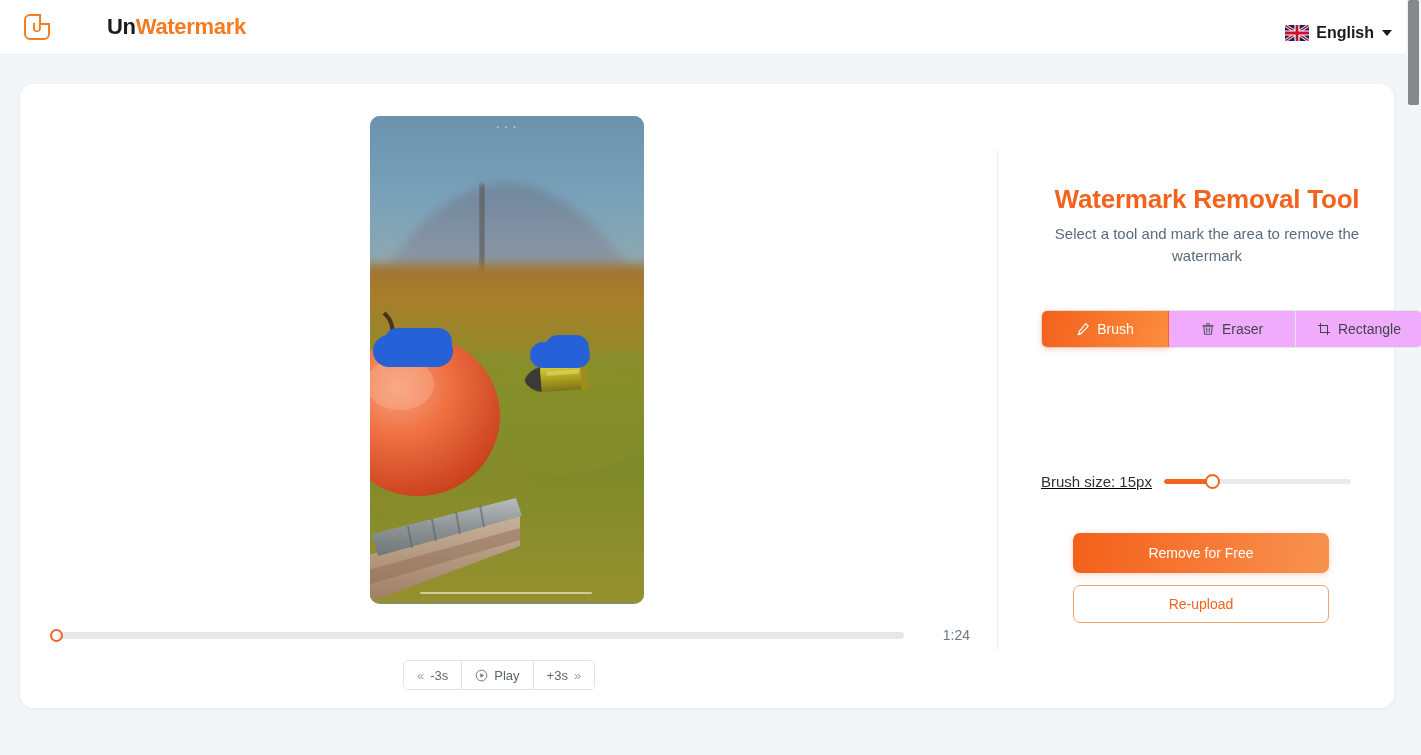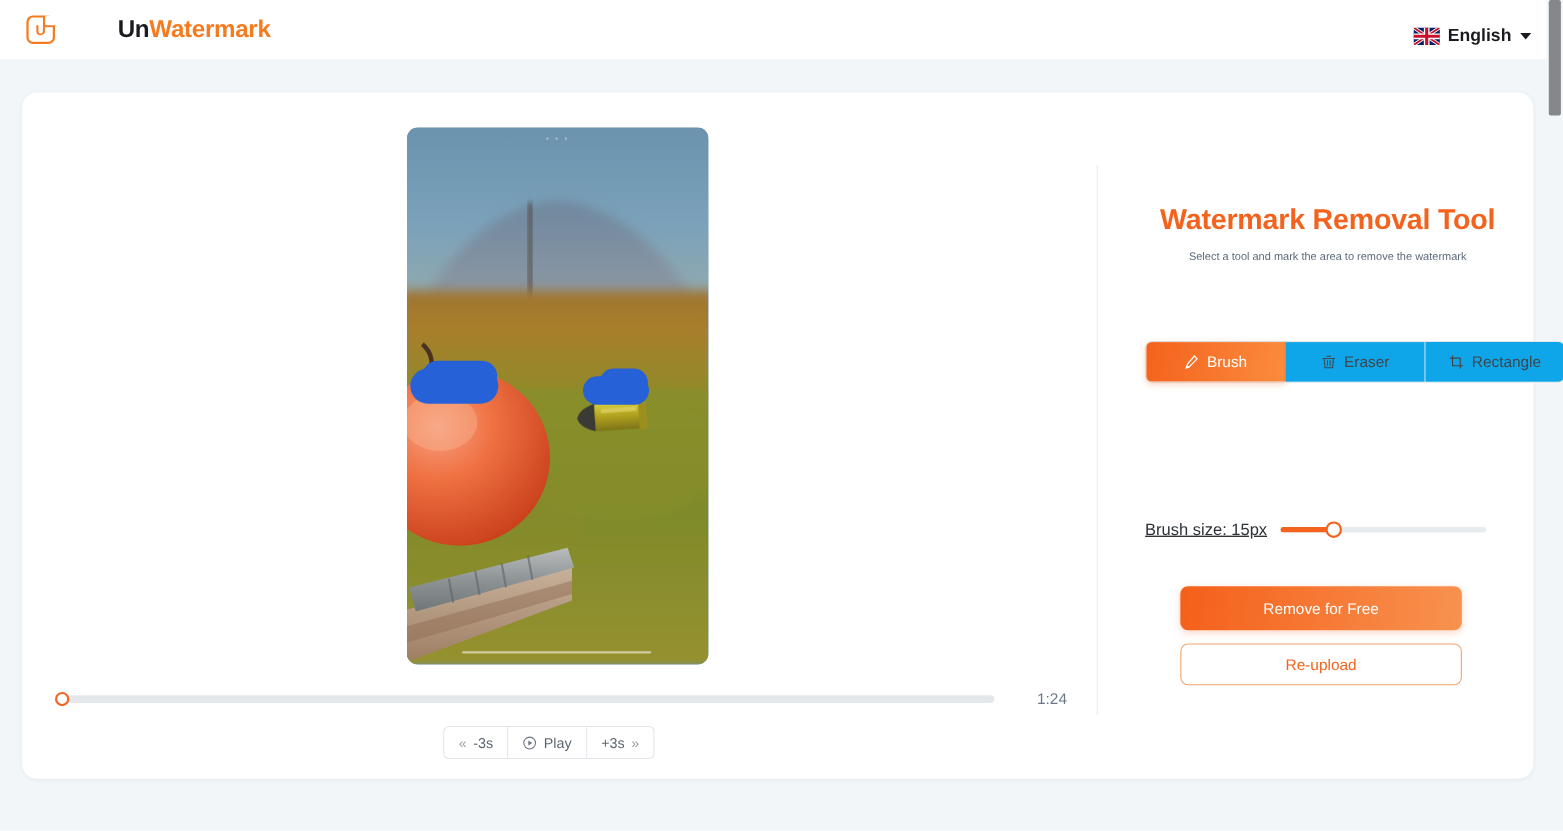--- a/index.html
+++ b/index.html
@@ -288,21 +288,21 @@
     font-size: 26px;
     font-weight: 700;
     color: #f4631e;
     letter-spacing: -0.2px;
   }
   .panel-sub {
     position: absolute;
     top: 139px; left: 26px;
     width: 322px;
     text-align: center;
-    font-size: 10px;
+    font-size: 15px;
     line-height: 22px;
     color: #5b6b7c;
   }
 
   
   .tool-group {
     position: absolute;
     top: 226px;
     left: 21px;
     width: 382px;
@@ -315,21 +315,21 @@
   .tool-btn {
     flex: 1;
     display: flex;
     align-items: center;
     justify-content: center;
     gap: 7px;
     font-size: 14px;
     color: #41464d;
     cursor: pointer;
     border-right: 1px solid #e3e6ea;
-    background: #0ea5e9;
+    background: #f0abfc;
     font-family: "Liberation Sans", sans-serif;
     border-top: none; border-bottom: none; border-left: none;
     white-space: nowrap;
   }
   .tool-btn:first-child { border-radius: 5px 0 0 5px; }
   .tool-btn:last-child  { border-radius: 0 5px 5px 0; border-right: none; }
   .tool-btn.active {
     background: linear-gradient(100deg, #f4621c 0%, #fb8c3e 100%);
     color: #ffffff;
     border-right-color: transparent;

